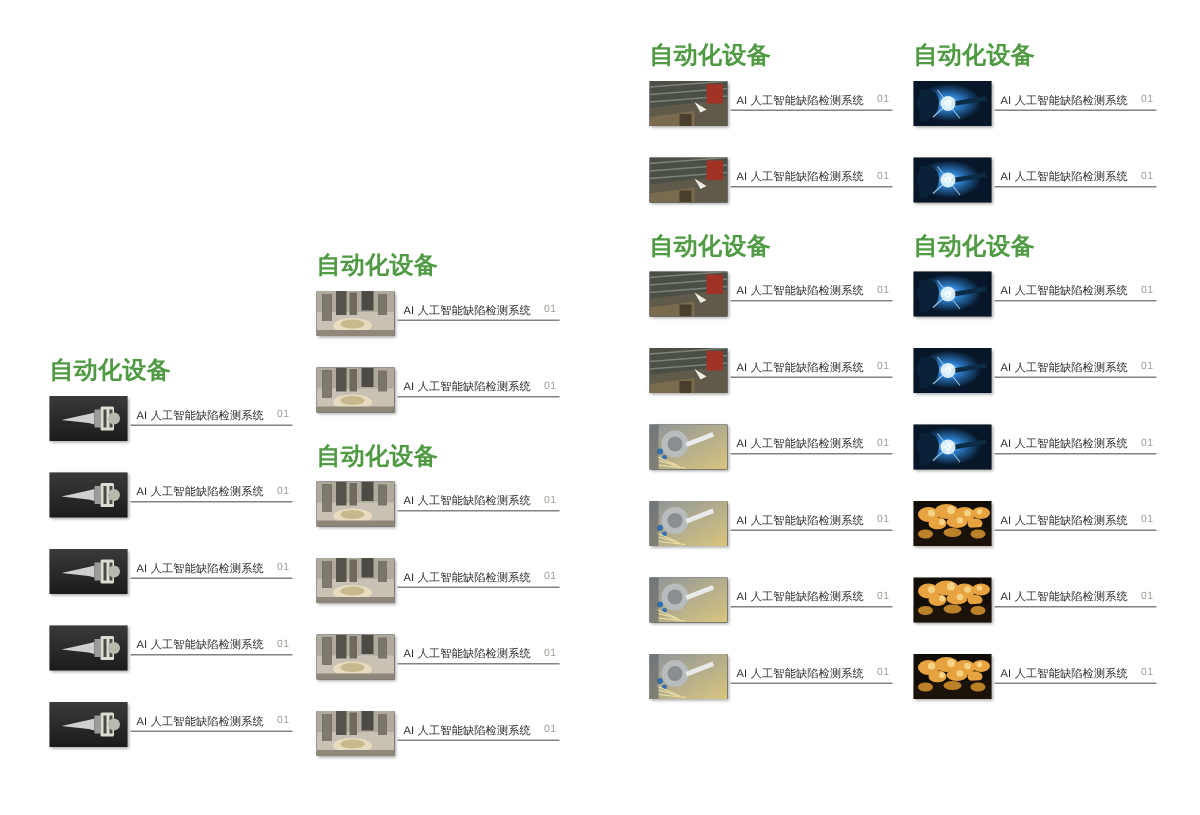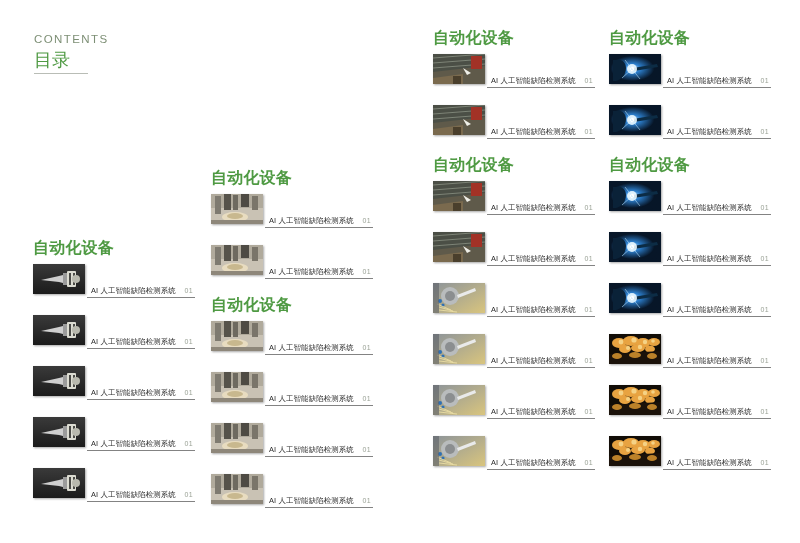--- a/index.html
+++ b/index.html
@@ -52,21 +52,21 @@
   .thumb{
     position:absolute;left:0;top:0;
     width:52px;height:30px;
     box-shadow:1px 1px 2px rgba(0,0,0,.35);
     overflow:hidden;
     background:#2b2b2b;
   }
   .thumb svg{display:block;width:52px;height:30px;}
 
   .entry-body{
-    position:absolute;left:54px;right:0;bottom:6px;
+    position:absolute;left:54px;right:0;bottom:20px;
     height:18px;
     padding-left:25px;
   }
   .entry-label{
     position:absolute;left:4px;bottom:3px;
     font-size:7.4px;color:#2a2a2a;
     white-space:nowrap;letter-spacing:.15px;
     line-height:9px;
   }
   .entry-num{
@@ -77,25 +77,20 @@
   .entry-rule{
     position:absolute;left:0;right:0;bottom:0;
     height:1px;background:#5a5a5a;opacity:.75;
   }
 </style>
 </head>
 <body>
 
 <div id="page">
 
-  <div class="title-block">
-    <div class="title-en">CONTENTS</div>
-    <div class="title-cn">目录</div>
-    <div class="title-rule"></div>
-  </div>
 
   <div class="col col-1">
       <div class="section">
         <div class="section-title">自动化设备</div>
         <div class="entry">
           <div class="thumb">
             <svg xmlns="http://www.w3.org/2000/svg" viewBox="0 0 52 30" preserveAspectRatio="none">
               <defs>
                 <linearGradient id="sp1" x1="0" y1="0" x2="0" y2="1">
                   <stop offset="0" stop-color="#3a3a3a"></stop>

